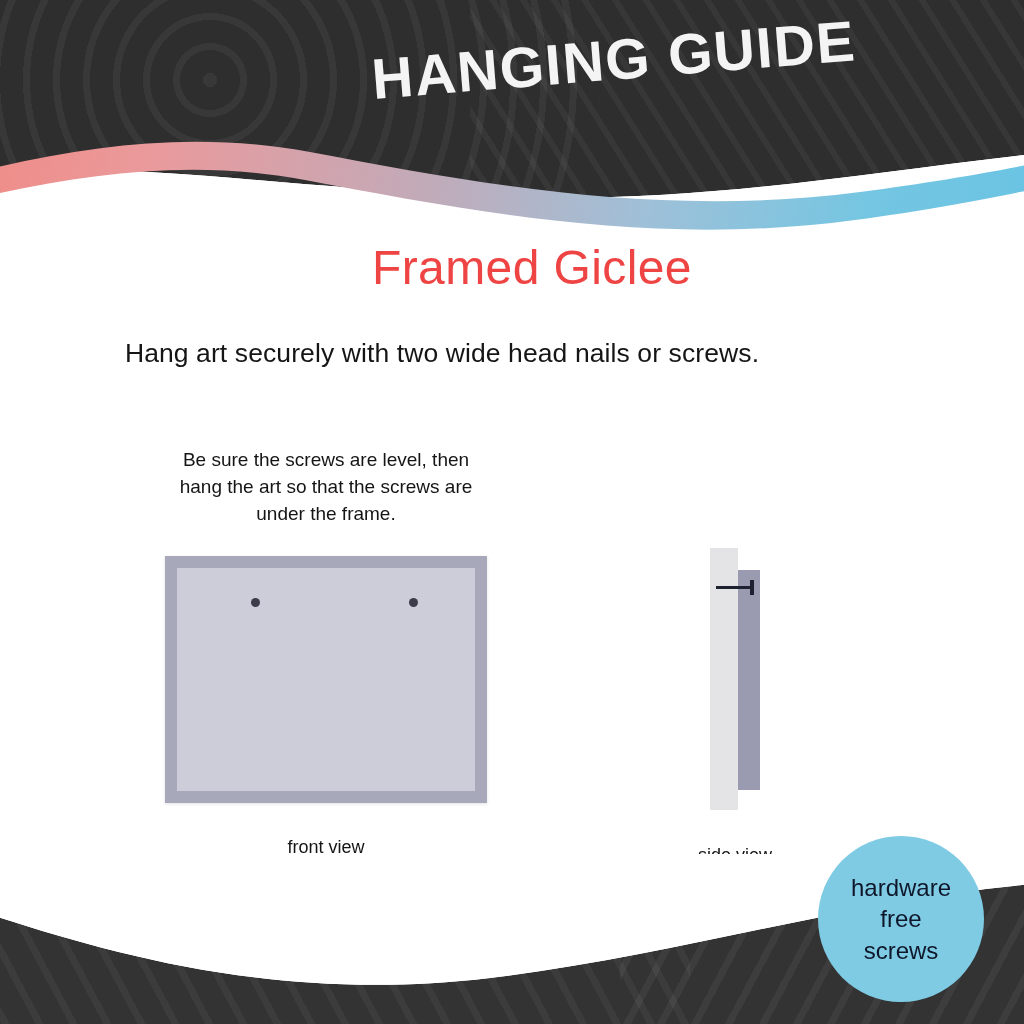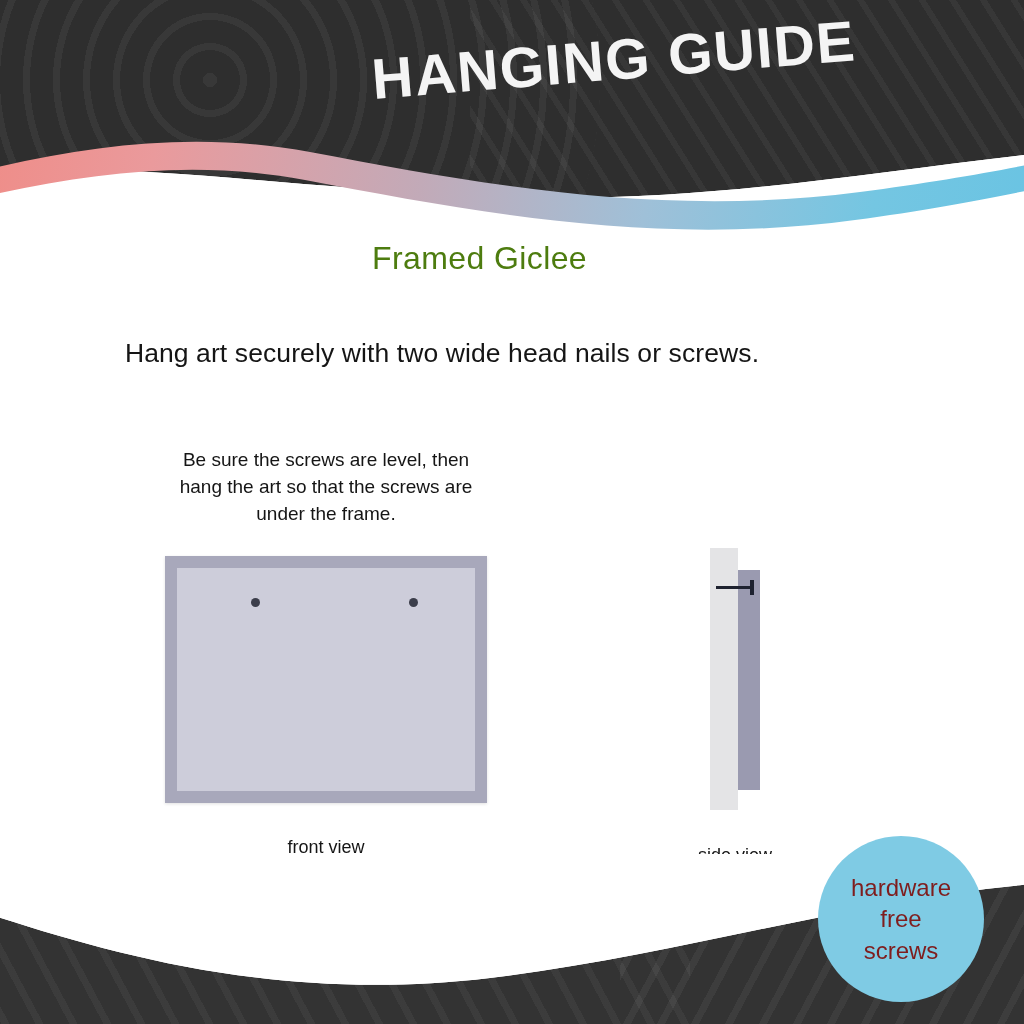--- a/index.html
+++ b/index.html
@@ -122,21 +122,21 @@
     position:absolute; left:372px; top:46px;
     font-size:57px; font-weight:700; color:#f4f4f4;
     letter-spacing:1.5px;
     transform:rotate(-4.6deg);
     transform-origin:left center;
     z-index:5;
     white-space:nowrap;
   }
   .product-title {
     position:absolute; left:372px; top:240px;
-    font-size:32px; font-weight:300; color:#4d7c0f;
+    font-size:48px; font-weight:300; color:#ef4444;
     letter-spacing:.4px; z-index:5; white-space:nowrap;
   }
 
   
   .main-instruction {
     position:absolute; left:0; top:338px; width:884px;
     text-align:center;
     font-size:26.5px; font-weight:500; color:#151515;
     letter-spacing:.1px;
   }
@@ -201,21 +201,21 @@
   }
 
   
   .hw-badge {
     position:absolute; left:818px; top:836px;
     width:166px; height:166px;
     border-radius:50%;
     background:#7fcbe4;
     display:flex; flex-direction:column;
     align-items:center; justify-content:center;
-    color:#7f1d1d;
+    color:#0f172a;
     font-size:24px; font-weight:400;
     line-height:1.3;
     text-align:center;
     z-index:8;
   }
 </style>
 </head>
 <body>
 
 <div id="stage">

